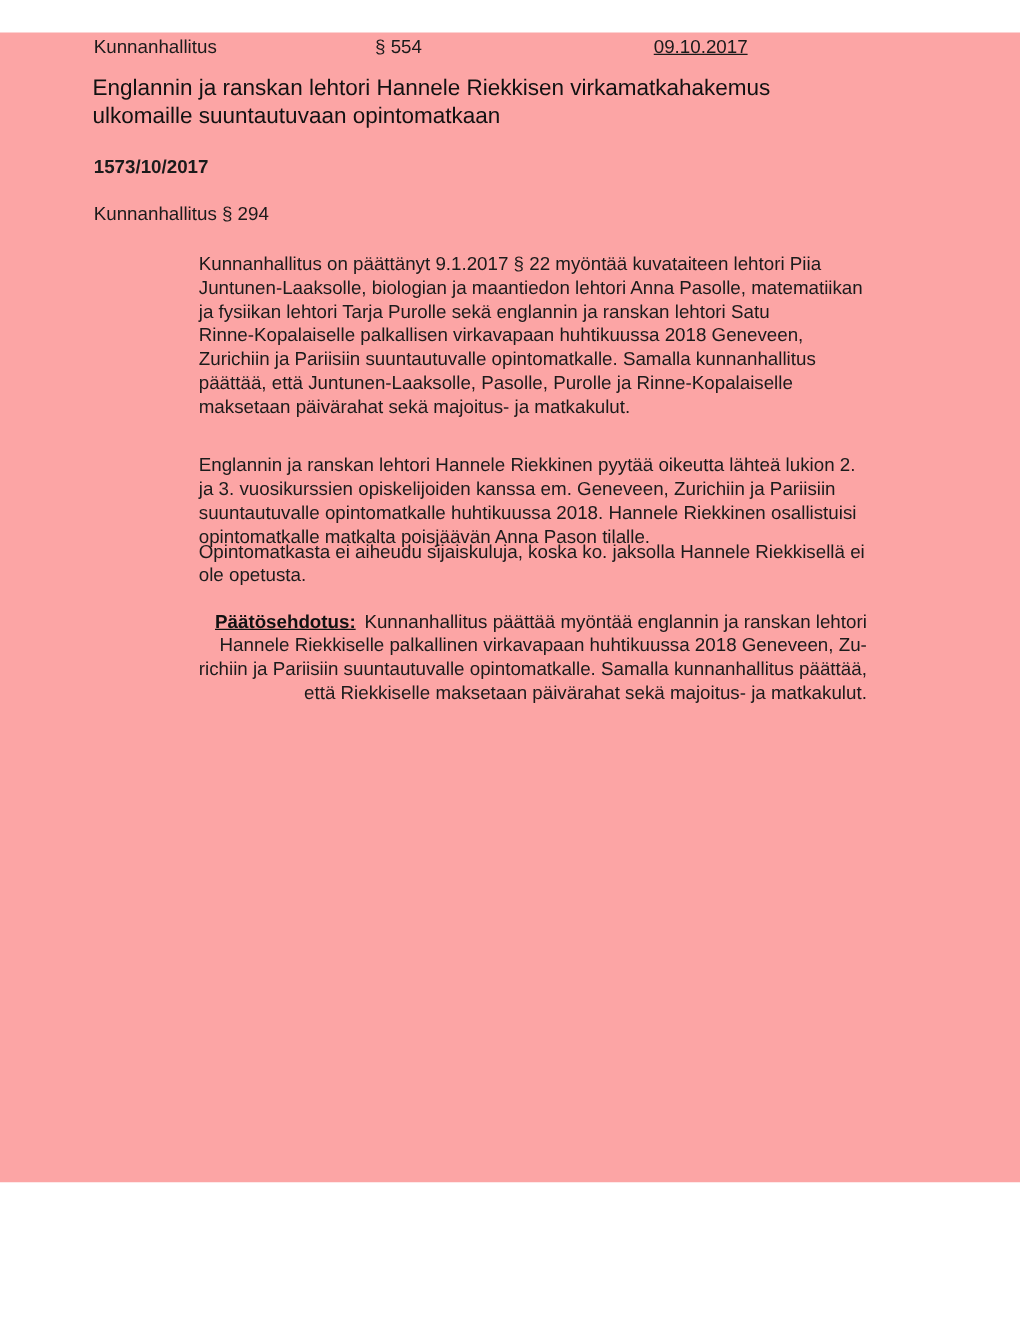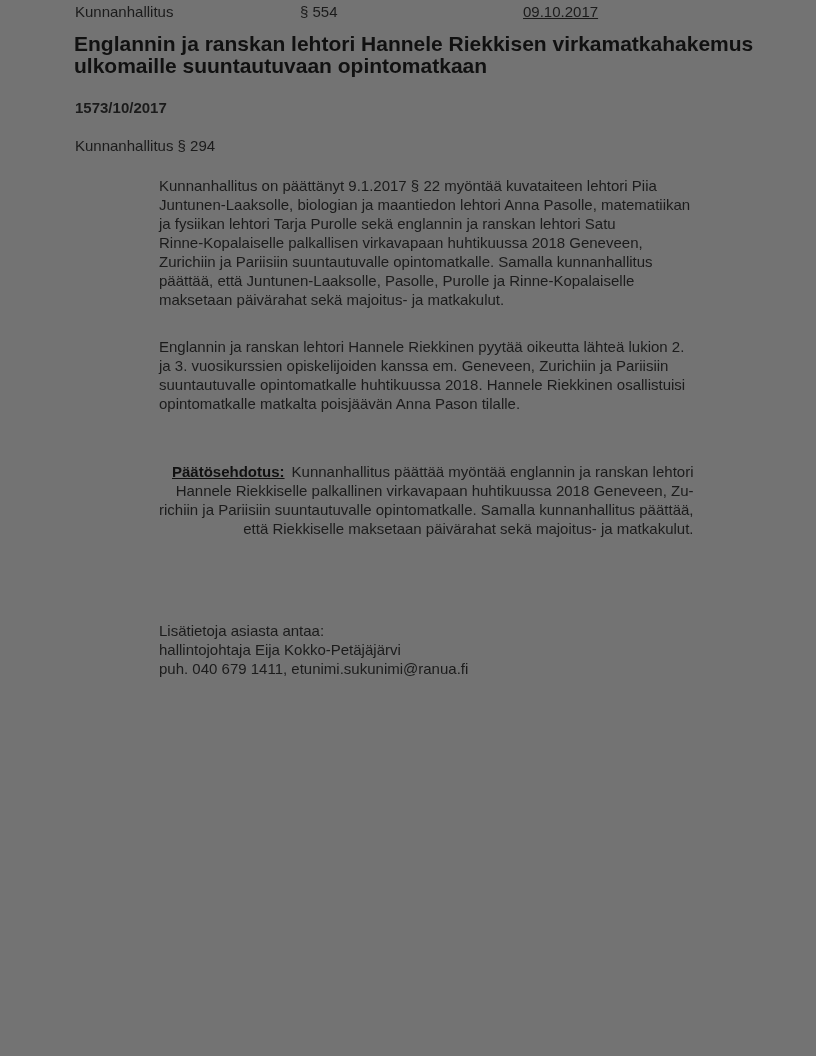--- a/index.html
+++ b/index.html
@@ -1,37 +1,38 @@
 <!DOCTYPE html>
 <html><head>
 <meta charset="utf-8">
 <style>
   html, body { margin: 0; padding: 0; background: #ffffff; }
   .page {
     position: relative;
     width: 816px;
-    height: 1056px;
-    background: #737373;
+    height: 920px;
+    background: #fca5a5;
     font-family: "Liberation Sans", sans-serif;
     font-size: 15px;
     line-height: 19px;
     color: #1b1b1b;
     overflow: hidden;
+    margin-top: 26px;
   }
   .hdr-left  { position: absolute; left: 75px;  top: 2px; }
   .hdr-mid   { position: absolute; left: 300px; top: 2px; }
   .hdr-right { position: absolute; left: 523px; top: 2px; text-decoration: underline; }
   .title {
     position: absolute;
     left: 74px;
     top: 33px;
     margin: 0;
-    font-size: 21px;
+    font-size: 18px;
     line-height: 22px;
-    font-weight: 700;
+    font-weight: 400;
     white-space: pre;
     color: #111111;
   }
   .case    { position: absolute; left: 75px; top: 98px; font-weight: bold; }
   .secline { position: absolute; left: 75px; top: 136px; }
   .para {
     position: absolute;
     left: 159px;
     white-space: pre;
   }
@@ -70,24 +71,23 @@
 Rinne-Kopalaiselle palkallisen virkavapaan huhtikuussa 2018 Geneveen,
 Zurichiin ja Pariisiin suuntautuvalle opintomatkalle. Samalla kunnanhallitus
 päättää, että Juntunen-Laaksolle, Pasolle, Purolle ja Rinne-Kopalaiselle
 maksetaan päivärahat sekä majoitus- ja matkakulut.</div>
 
   <div class="para p2">Englannin ja ranskan lehtori Hannele Riekkinen pyytää oikeutta lähteä lukion 2.
 ja 3. vuosikurssien opiskelijoiden kanssa em. Geneveen, Zurichiin ja Pariisiin
 suuntautuvalle opintomatkalle huhtikuussa 2018. Hannele Riekkinen osallistuisi
 opintomatkalle matkalta poisjäävän Anna Pason tilalle.</div>
 
+  <div class="para p3">Opintomatkasta ei aiheudu sijaiskuluja, koska ko. jaksolla Hannele Riekkisellä ei
+ole opetusta.</div>
 
   <div class="para p4"><span class="label">Päätösehdotus:</span><span>Kunnanhallitus päättää myöntää englannin ja ranskan lehtori
 Hannele Riekkiselle palkallinen virkavapaan huhtikuussa 2018 Geneveen, Zu-
 richiin ja Pariisiin suuntautuvalle opintomatkalle. Samalla kunnanhallitus päättää,
 että Riekkiselle maksetaan päivärahat sekä majoitus- ja matkakulut.</span></div>
 
 
-  <div class="para p6">Lisätietoja asiasta antaa:
-hallintojohtaja Eija Kokko-Petäjäjärvi
-puh. 040 679 1411, etunimi.sukunimi@ranua.fi</div>
 
 </div>
 
 </body></html>

